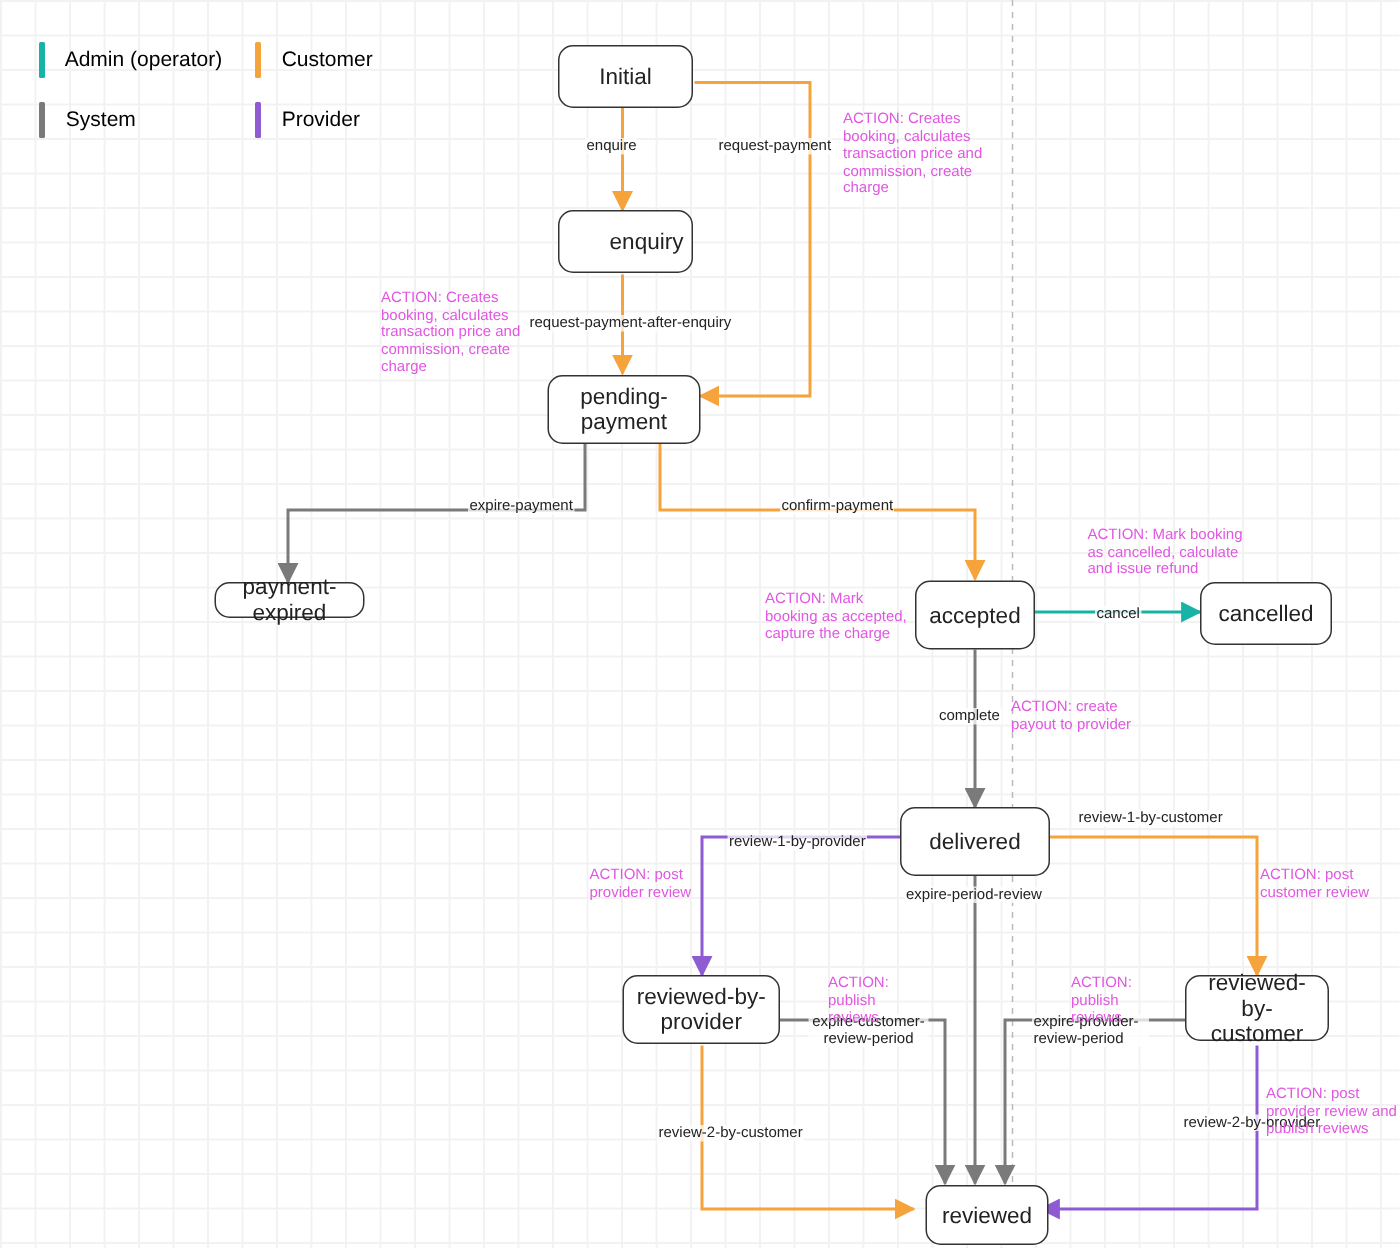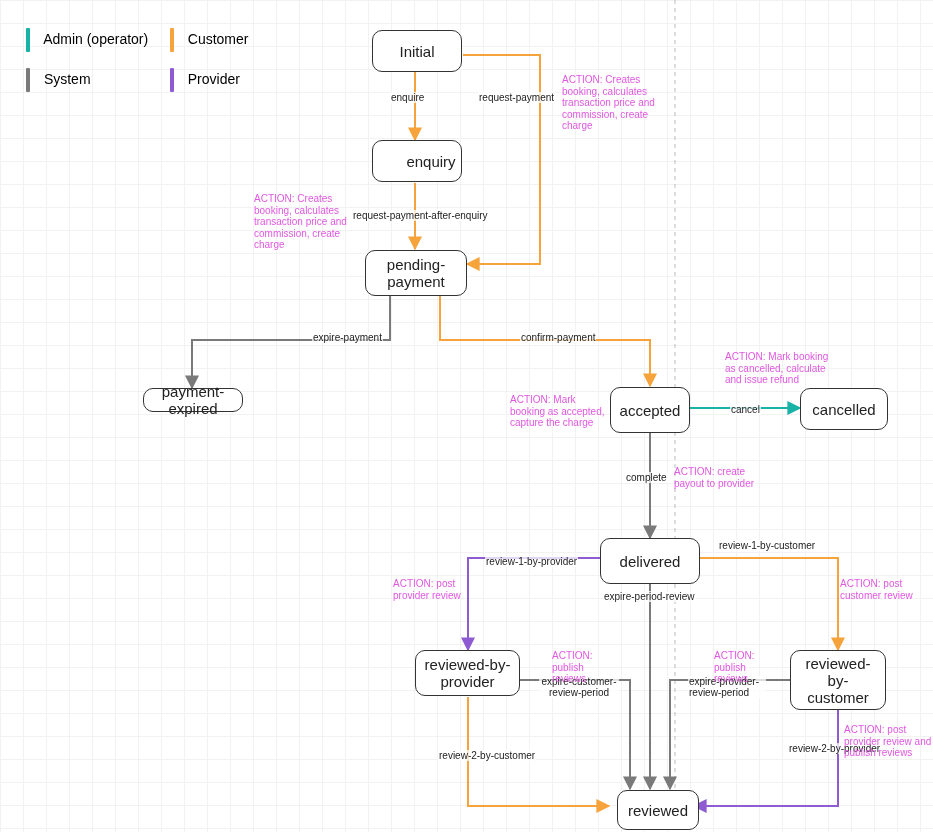--- a/index.html
+++ b/index.html
@@ -178,21 +178,21 @@
     </div>
   <div class="state" style="left:610px; top:387px; width:80px;  height:46px;">
       <span>accepted</span>
     </div>
   <div class="state" style="left:600px; top:538px; width:100px; height:46px;">
       <span>delivered</span>
     </div>
   <div class="state" style="left:415px; top:650px; width:105px; height:46px;">
       <span>reviewed-by-provider</span>
     </div>
-  <div class="state" style="left:790px; top:650px; width:96px;  height:60px;">
+  <div class="state" style="left:790px; top:650px; width:96px;  height:44px;">
       <span>reviewed-by-customer</span>
     </div>
   <div class="state" style="left:617px; top:790px; width:82px;  height:40px;">
       <span>reviewed</span>
     </div>
 
   <div class="edge-label" style="left:390px; top:92px;">enquire</div>
   <div class="edge-label" style="left:478px; top:92px;">request-payment</div>
   <div class="edge-label" style="left:352px; top:210px;">request-payment-after-enquiry</div>
   <div class="edge-label" style="left:312px; top:332px;">expire-payment</div>

